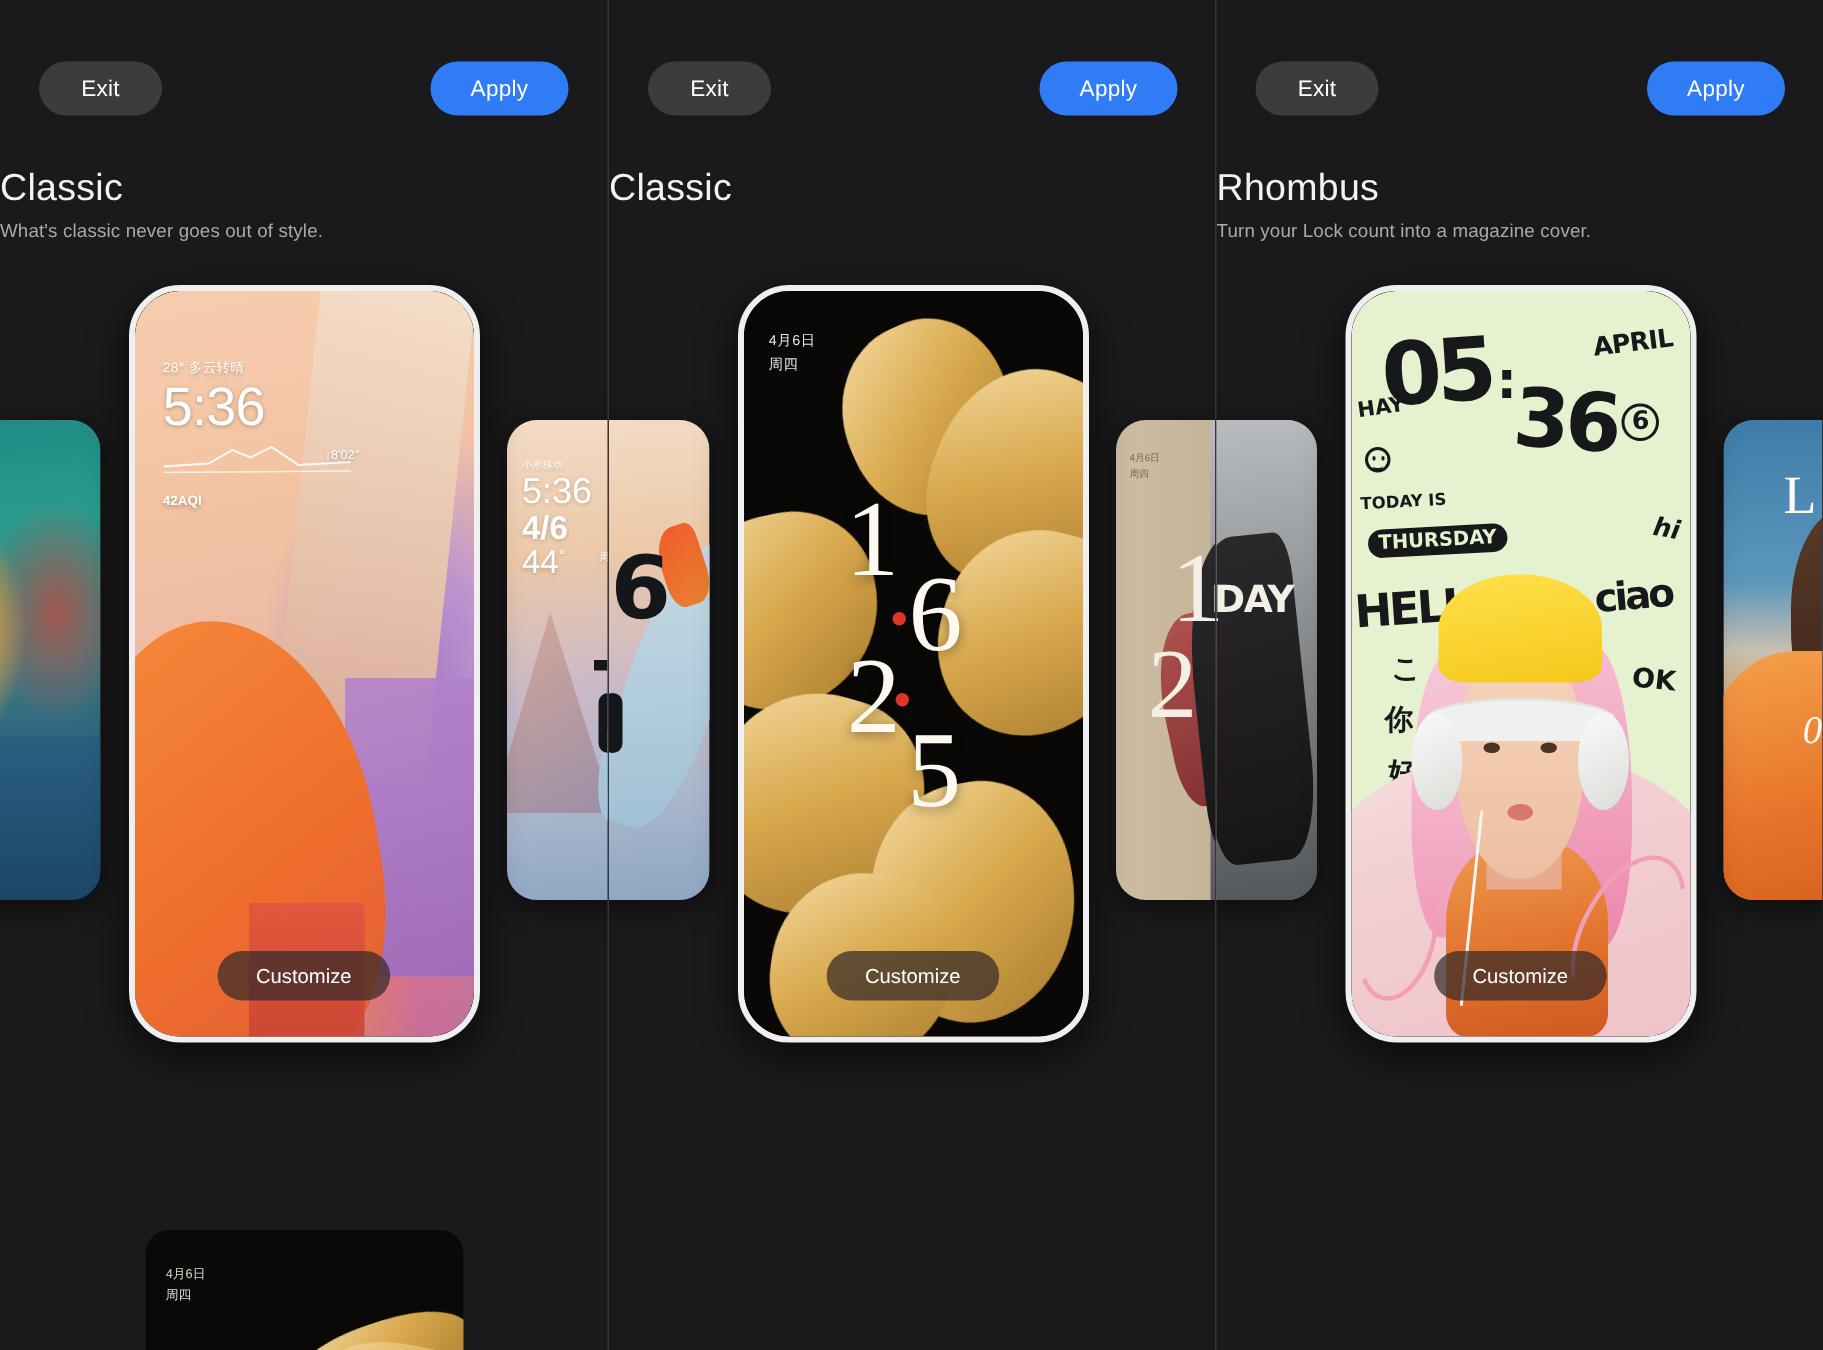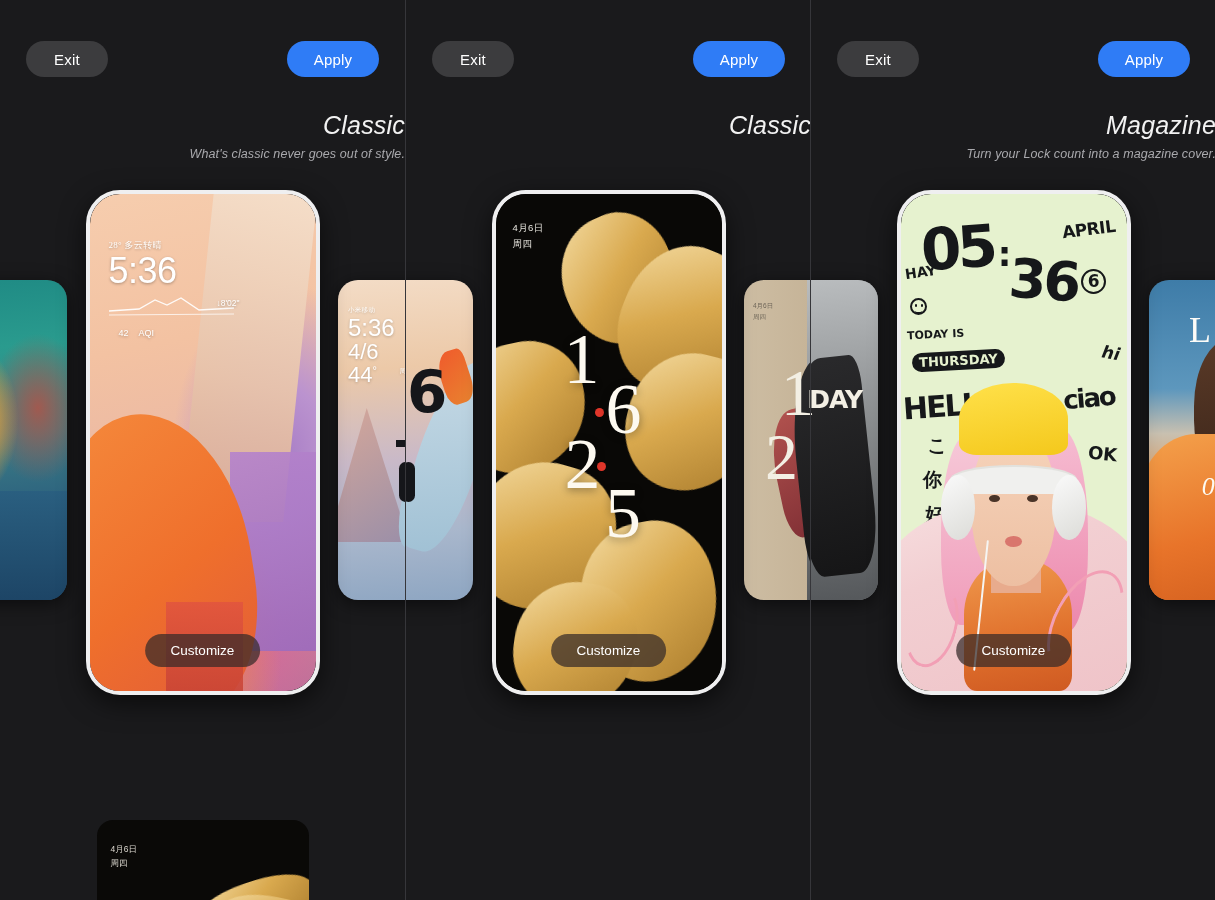--- a/index.html
+++ b/index.html
@@ -30,21 +30,21 @@
     font-size:15px; letter-spacing:.2px;
     border-radius:18px; height:36px; color:#fff;
     display:flex; align-items:center; justify-content:center;
   }
   .btn-exit{ background:#3c3c3e; min-width:82px; padding:0 20px; }
   .btn-apply{ background:#2f7cf6; min-width:92px; padding:0 24px; }
 
   
   .titles{
     position:absolute; top:110px; left:0; width:405px;
-    text-align:right; z-index:30;font-style:italic;
+    text-align:left; z-index:30;
   }
   .style-title{
     font-size:25px; font-weight:400; color:#f2f2f2;
     letter-spacing:.2px; line-height:1.2;
   }
   .style-sub{
     margin-top:7px; font-size:12.5px; color:#a9a9ad; letter-spacing:.1px;
   }
 
   
@@ -124,27 +124,27 @@
   }
   .cl-shape4{
     position:absolute; left:34%; bottom:-4%; width:34%; height:22%;
     background:linear-gradient(180deg,#e1543f,#c23f33); opacity:.85;
   }
 
   .cl-widgets{
     position:absolute; left:19px; top:45px; color:#fff; z-index:6;
     text-shadow:0 1px 3px rgba(0,0,0,.3);
   }
-  .cl-weather{ font-size:9px; opacity:.95; letter-spacing:.3px;font-family:Liberation Serif, serif; }
+  .cl-weather{ font-size:9px; opacity:.95; letter-spacing:.3px; }
   .cl-time{ font-size:36px; font-weight:300; line-height:1.02; letter-spacing:-.5px; margin-top:1px; }
   .cl-graph{ position:relative; width:125px; height:22px; margin-top:4px; }
   .cl-graph svg{ position:absolute; inset:0; }
   .cl-steps{ position:absolute; right:-6px; top:4px; font-size:8.5px; }
   .cl-aqi{ margin-top:6px; font-size:31px; font-weight:300; line-height:1; }
-  .cl-aqi span{ font-size:9px; vertical-align:super; margin-left:10px; font-weight:400; }
+  .cl-aqi span{ font-size:9px; vertical-align:super; margin-left:0; font-weight:700; }
 
   
   .wp-rhombus{ background:#090806; }
   .rh-pet{
     position:absolute; border-radius:50% 42% 55% 45%;
     background:linear-gradient(145deg,#f4dca3,#d9a94e 48%,#a97b2c);
     filter:blur(.3px);
   }
   .rh-date{
     position:absolute; left:17px; top:26px; color:#e8e6df; z-index:6;
@@ -305,21 +305,21 @@
     position:absolute; right:2%; top:22%; width:22%; height:17%;
     background:linear-gradient(150deg,#f05a2c,#e8832f);
     border-radius:50% 20% 40% 30%; transform:rotate(-18deg);
   }
   .tl-wid{
     position:absolute; left:10px; top:26px; color:#fff; z-index:6;
     text-shadow:0 1px 3px rgba(0,0,0,.22);
   }
   .tl-carrier{ font-size:6.5px; opacity:.9; letter-spacing:.3px; }
   .tl-t{ font-size:24px; font-weight:300; line-height:1.05; }
-  .tl-d{ font-size:22px; font-weight:400; line-height:1.05; }
+  .tl-d{ font-size:22px; font-weight:700; line-height:1.05; }
   .tl-w{ font-size:6.5px; position:absolute; right:-18px; top:27px; }
   .tl-temp{ font-size:22px; font-weight:300; line-height:1.05; }
   .tl-temp i{ font-style:normal; font-size:11px; vertical-align:super; }
   .tl-6{
     position:absolute; left:50%; top:26%; font-size:58px; color:#15161a;
     font-weight:700; font-family:"DejaVu Sans", sans-serif; line-height:1;
   }
   .tl-dash{
     position:absolute; left:44%; top:50%; width:9px; height:7px; background:#15161a;
   }
@@ -561,21 +561,21 @@
   </div>
 
   <div class="panel">
 
     <div class="topbar">
       <button class="btn btn-exit">Exit</button>
       <button class="btn btn-apply">Apply</button>
     </div>
 
     <div class="titles">
-      <div class="style-title">Magazine</div>
+      <div class="style-title">Rhombus</div>
       <div class="style-sub">Turn your Lock count into a magazine cover.</div>
     </div>
 
     <div class="carousel">
 
       <div class="side-card side-left">
         <div class="wp wp-day">
           <div class="day-photo"></div>
           <div class="day-feather"></div>
           <div class="day-fig"></div>

